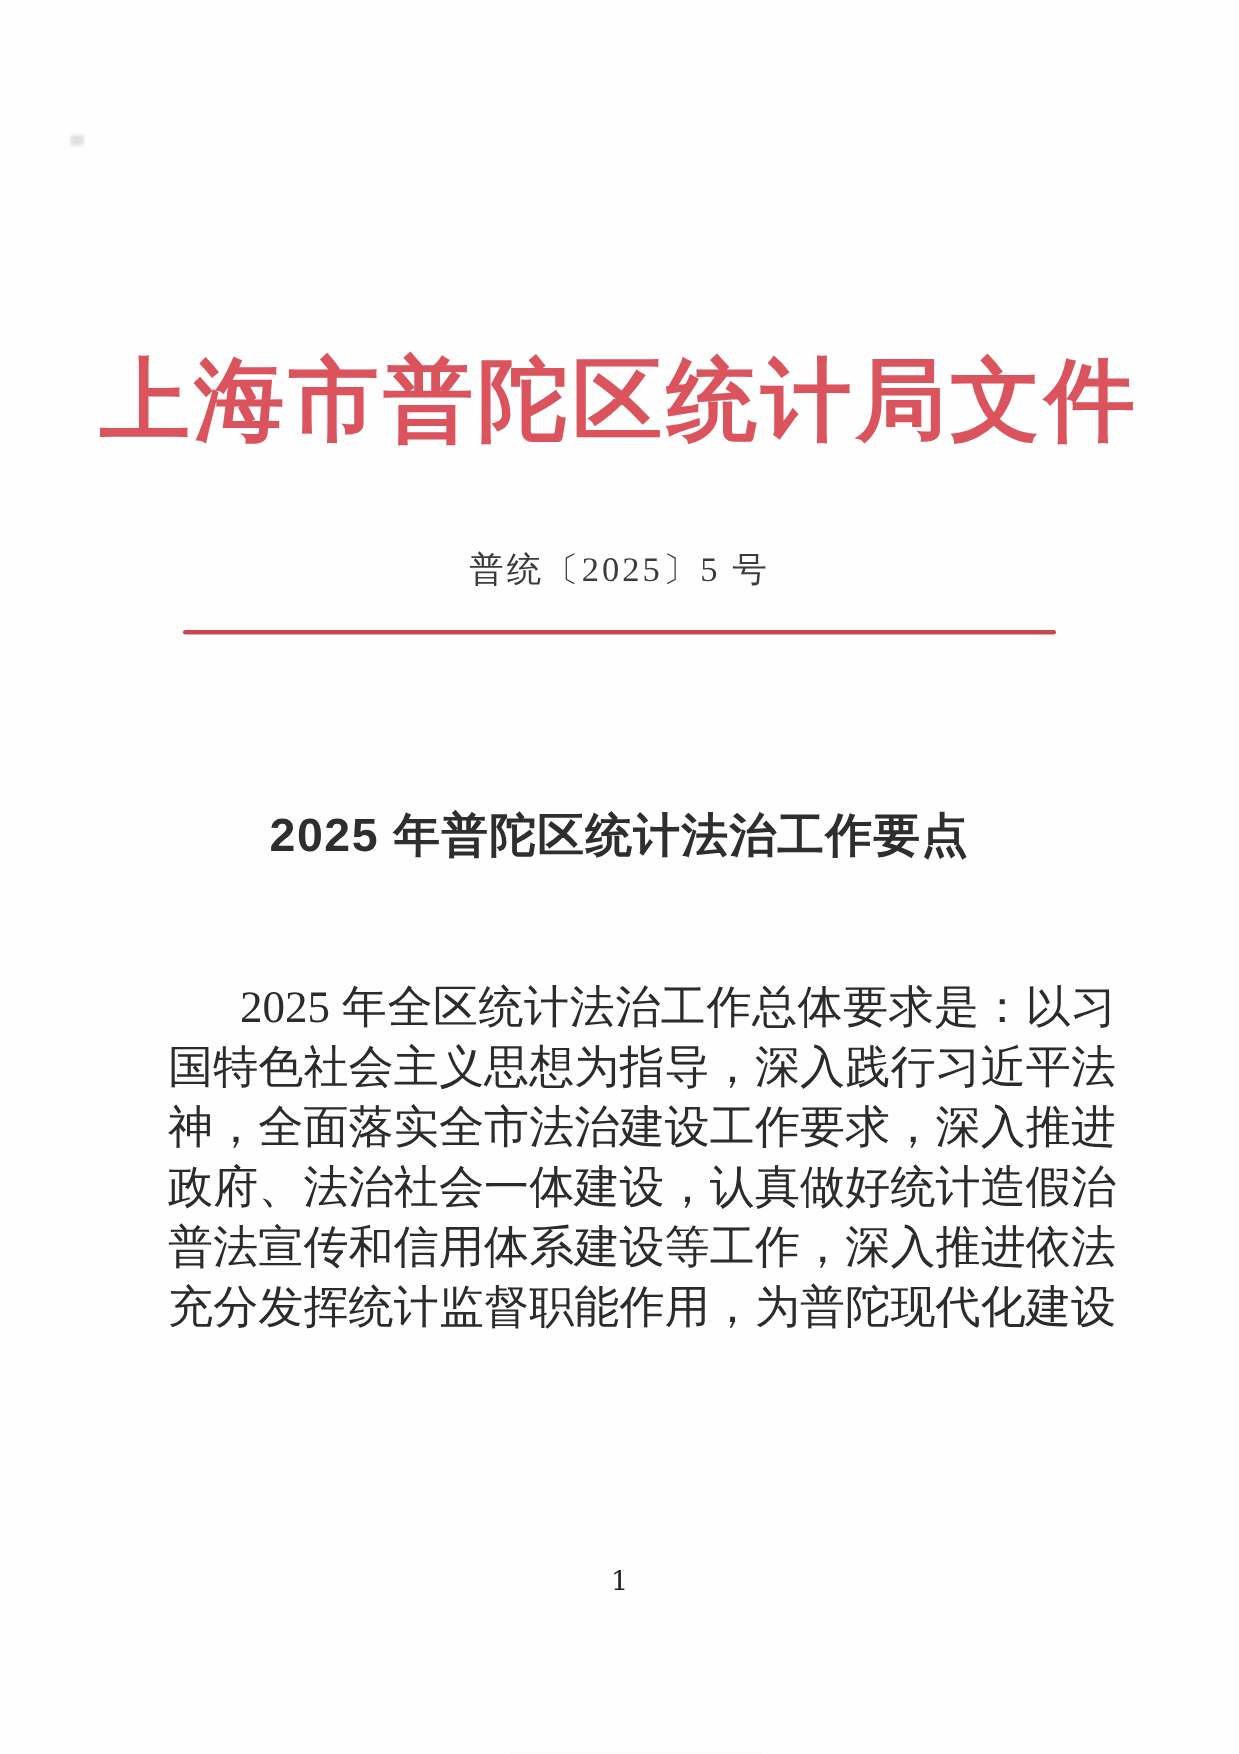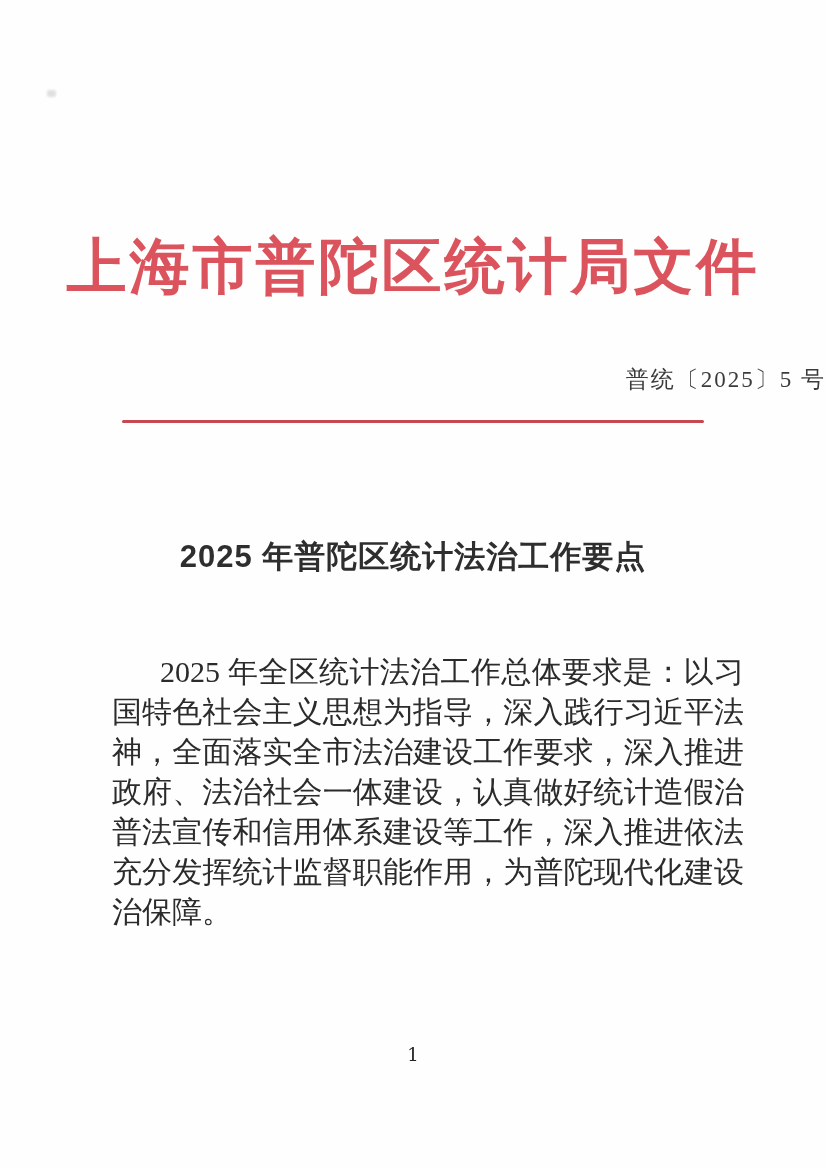--- a/index.html
+++ b/index.html
@@ -38,21 +38,21 @@
     line-height: 66px;
     letter-spacing: 3px;
     color: #db545d;
     white-space: nowrap;
   }
   .doc-number {
     position: absolute;
     top: 365px;
     left: 0;
     width: 100%;
-    text-align: right;
+    text-align: center;
     font-size: 23px;
     line-height: 30px;
     letter-spacing: 2px;
     color: #3b3b3b;
   }
   .red-line {
     position: absolute;
     top: 420px;
     left: 50%;
     transform: translateX(-50%);
@@ -124,18 +124,17 @@
 
   <div class="doc-title">2025 年普陀区统计法治工作要点</div>
 
   <div class="body-block">
     <div class="body-line fill first">2025 年全区统计法治工作总体要求是：以习近平新时代中</div>
     <div class="body-line fill">国特色社会主义思想为指导，深入践行习近平法治思想，认真学</div>
     <div class="body-line fill">神，全面落实全市法治建设工作要求，深入推进法治普陀、法治</div>
     <div class="body-line fill">政府、法治社会一体建设，认真做好统计造假治理、执法检查、</div>
     <div class="body-line fill">普法宣传和信用体系建设等工作，深入推进依法行政、依法统计，</div>
     <div class="body-line fill">充分发挥统计监督职能作用，为普陀现代化建设提供坚强统计法</div>
-    <div class="body-line">治保障。</div>
   </div>
 
   <div class="page-number">1</div>
 
 </div>
 
 </body></html>

